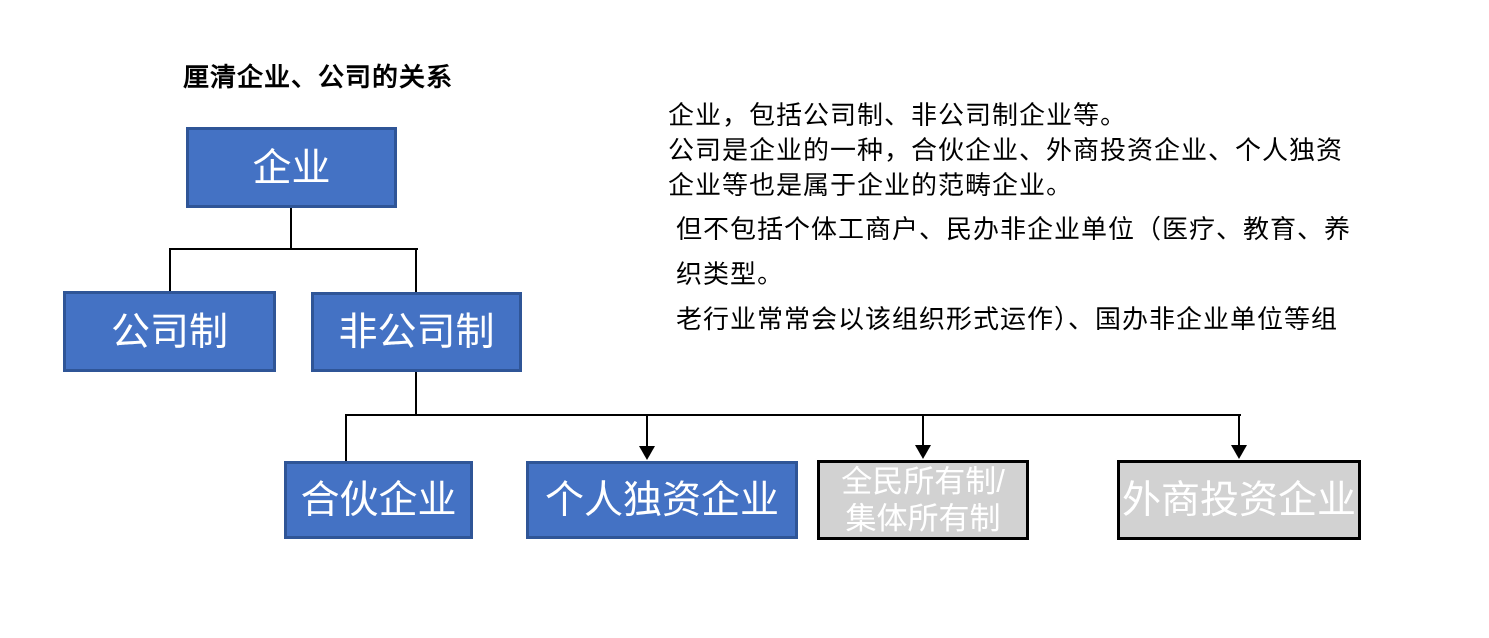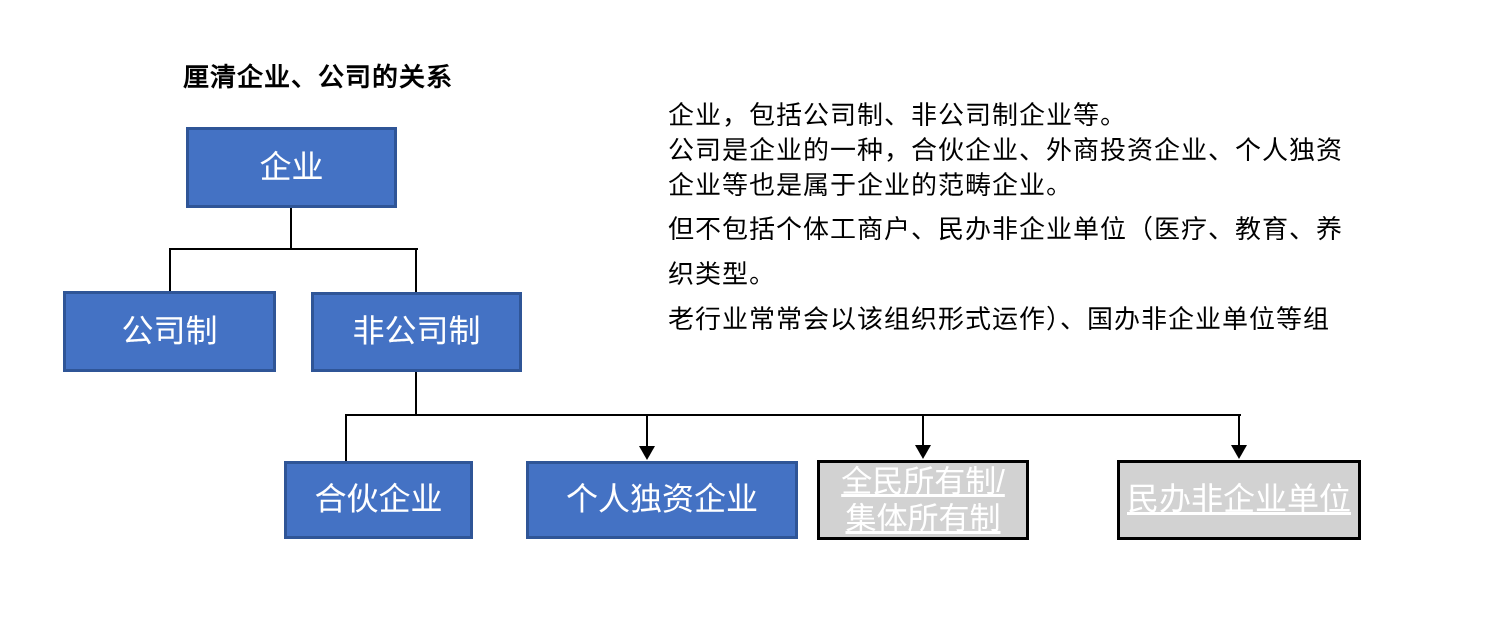--- a/index.html
+++ b/index.html
@@ -24,26 +24,26 @@
   }
   .node {
     position: absolute;
     box-sizing: border-box;
     display: flex;
     flex-direction: column;
     align-items: center;
     justify-content: center;
     text-align: center;
     color: #ffffff;
-    font-size: 32px;
+    font-size: 39px;
     line-height: 1.12;
     white-space: nowrap;
   }
   .node.blue { background: #4472C4; border: 3px solid #2F5597; }
-  .node.gray { background: #D2D2D2; border: 3px solid #000000; text-decoration: underline; }
+  .node.gray { background: #D2D2D2; border: 3px solid #000000; }
   .node-enterprise       { left: 186px; top: 127px; width: 211px; height: 81px; }
   .node-company          { left:  63px; top: 291px; width: 213px; height: 81px; }
   .node-noncompany       { left: 311px; top: 292px; width: 211px; height: 80px; justify-content: center; }
   .node-partnership      { left: 252px; top: 461px; width: 189px; height: 78px; margin-left: 32px; }
   .node-sole             { left: 526px; top: 461px; width: 272px; height: 78px; }
   .node-ownership        { left: 817px; top: 460px; width: 212px; height: 80px; font-size: 31px; line-height: 37px; }
   .node-foreign          { left: 1117px; top: 460px; width: 244px; height: 80px; }
   .vline, .hline { position: absolute; background: #000000; }
   .v1 { left: 290px;  top: 208px; width: 2px; height: 41px; }
   .h1 { left: 169px;  top: 248px; width: 249px; height: 2px; }
@@ -68,21 +68,21 @@
   .description {
     position: absolute;
     left: 668px;
     top: 98px;
     font-size: 26px;
     letter-spacing: 1px;
     color: #000;
   }
   .para1 .line { line-height: 35px; white-space: nowrap; }
   .para2 { margin-top: 4px; }
-  .para2 .line { line-height: 45px; white-space: nowrap; }
+  .para2 .line { line-height: 45px; white-space: nowrap; margin-left: 8px; }
 </style>
 </head>
 <body>
 
 <div class="canvas">
 
   <div class="diagram-title">厘清企业、公司的关系</div>
 
   <div class="node blue node-enterprise">
     <span>企业</span>
@@ -103,21 +103,21 @@
   <div class="node blue node-sole">
     <span>个人独资企业</span>
   </div>
 
   <div class="node gray node-ownership">
     <span>全民所有制/</span>
     <span>集体所有制</span>
   </div>
 
   <div class="node gray node-foreign">
-    <span>民办非企业单位</span>
+    <span>外商投资企业</span>
   </div>
 
   <div class="vline v1"></div>
   <div class="hline h1"></div>
   <div class="vline v2"></div>
   <div class="vline v3"></div>
 
   <div class="vline v4"></div>
   <div class="hline h2"></div>
   <div class="vline v5"></div>

